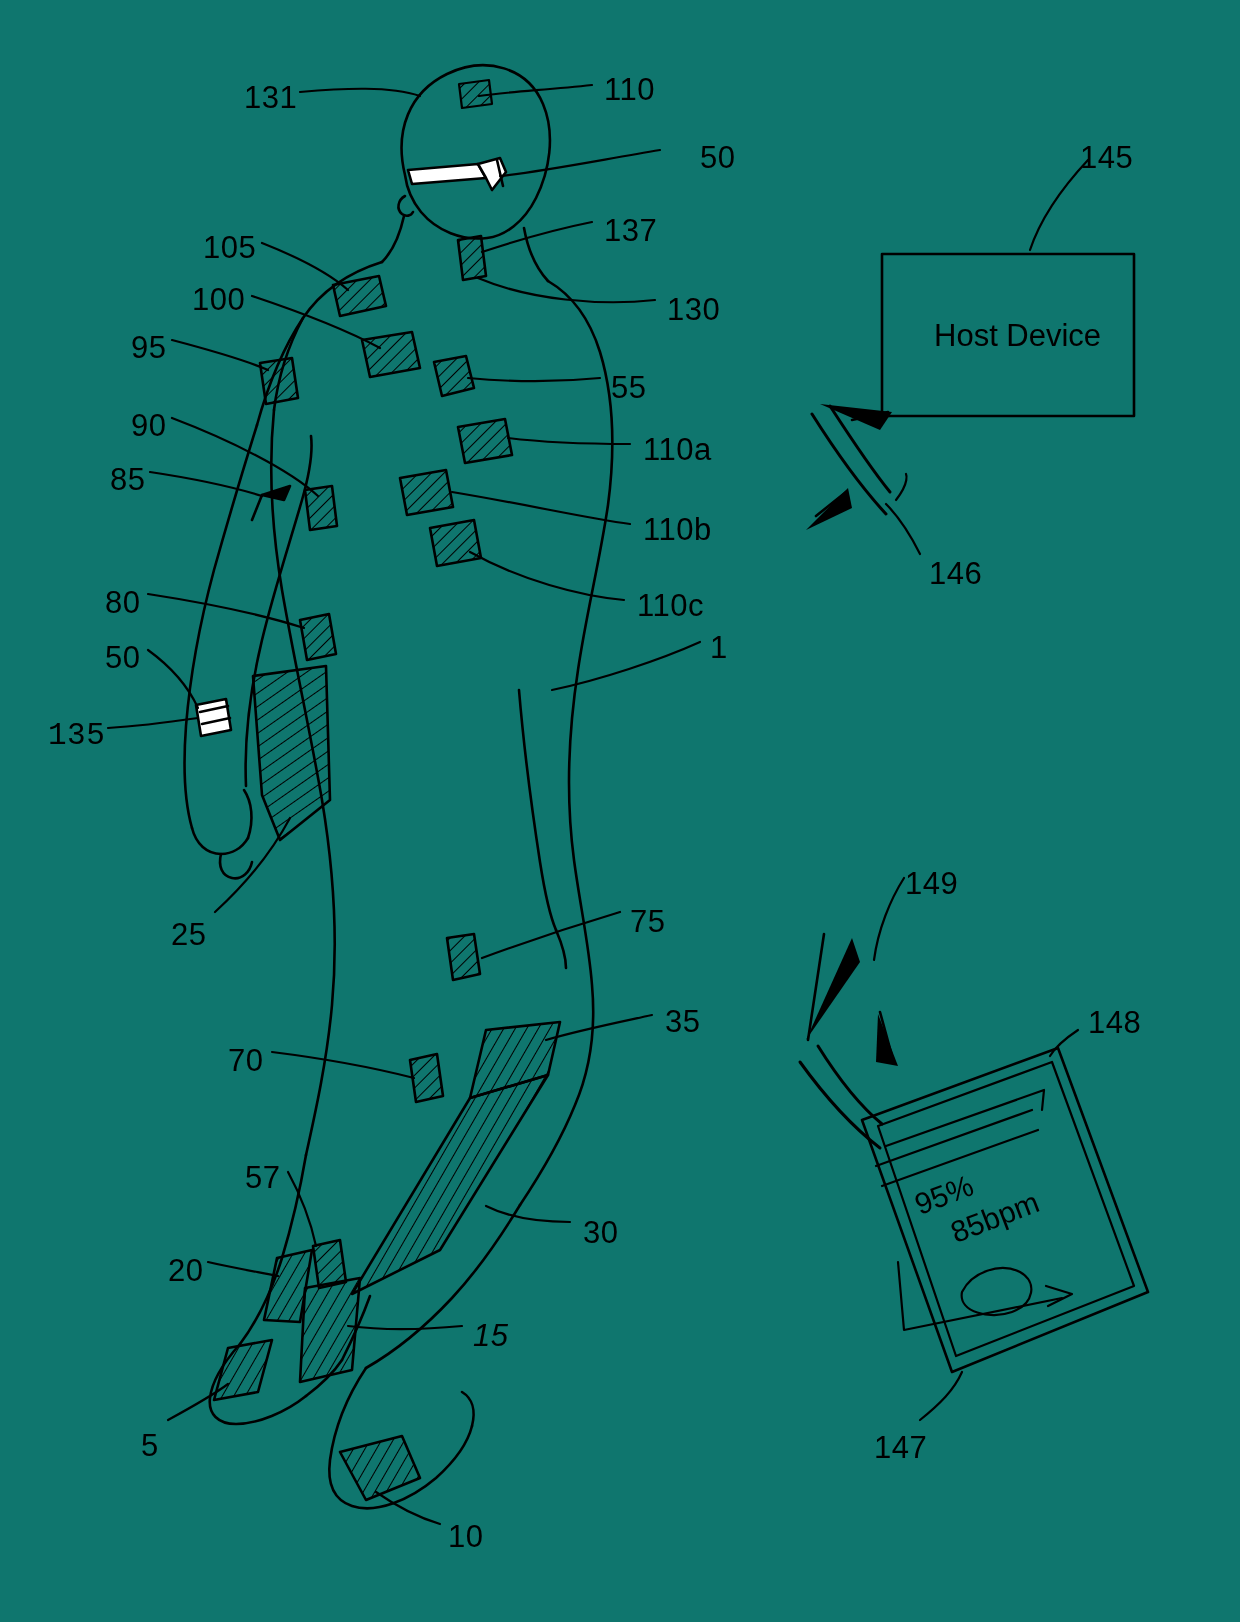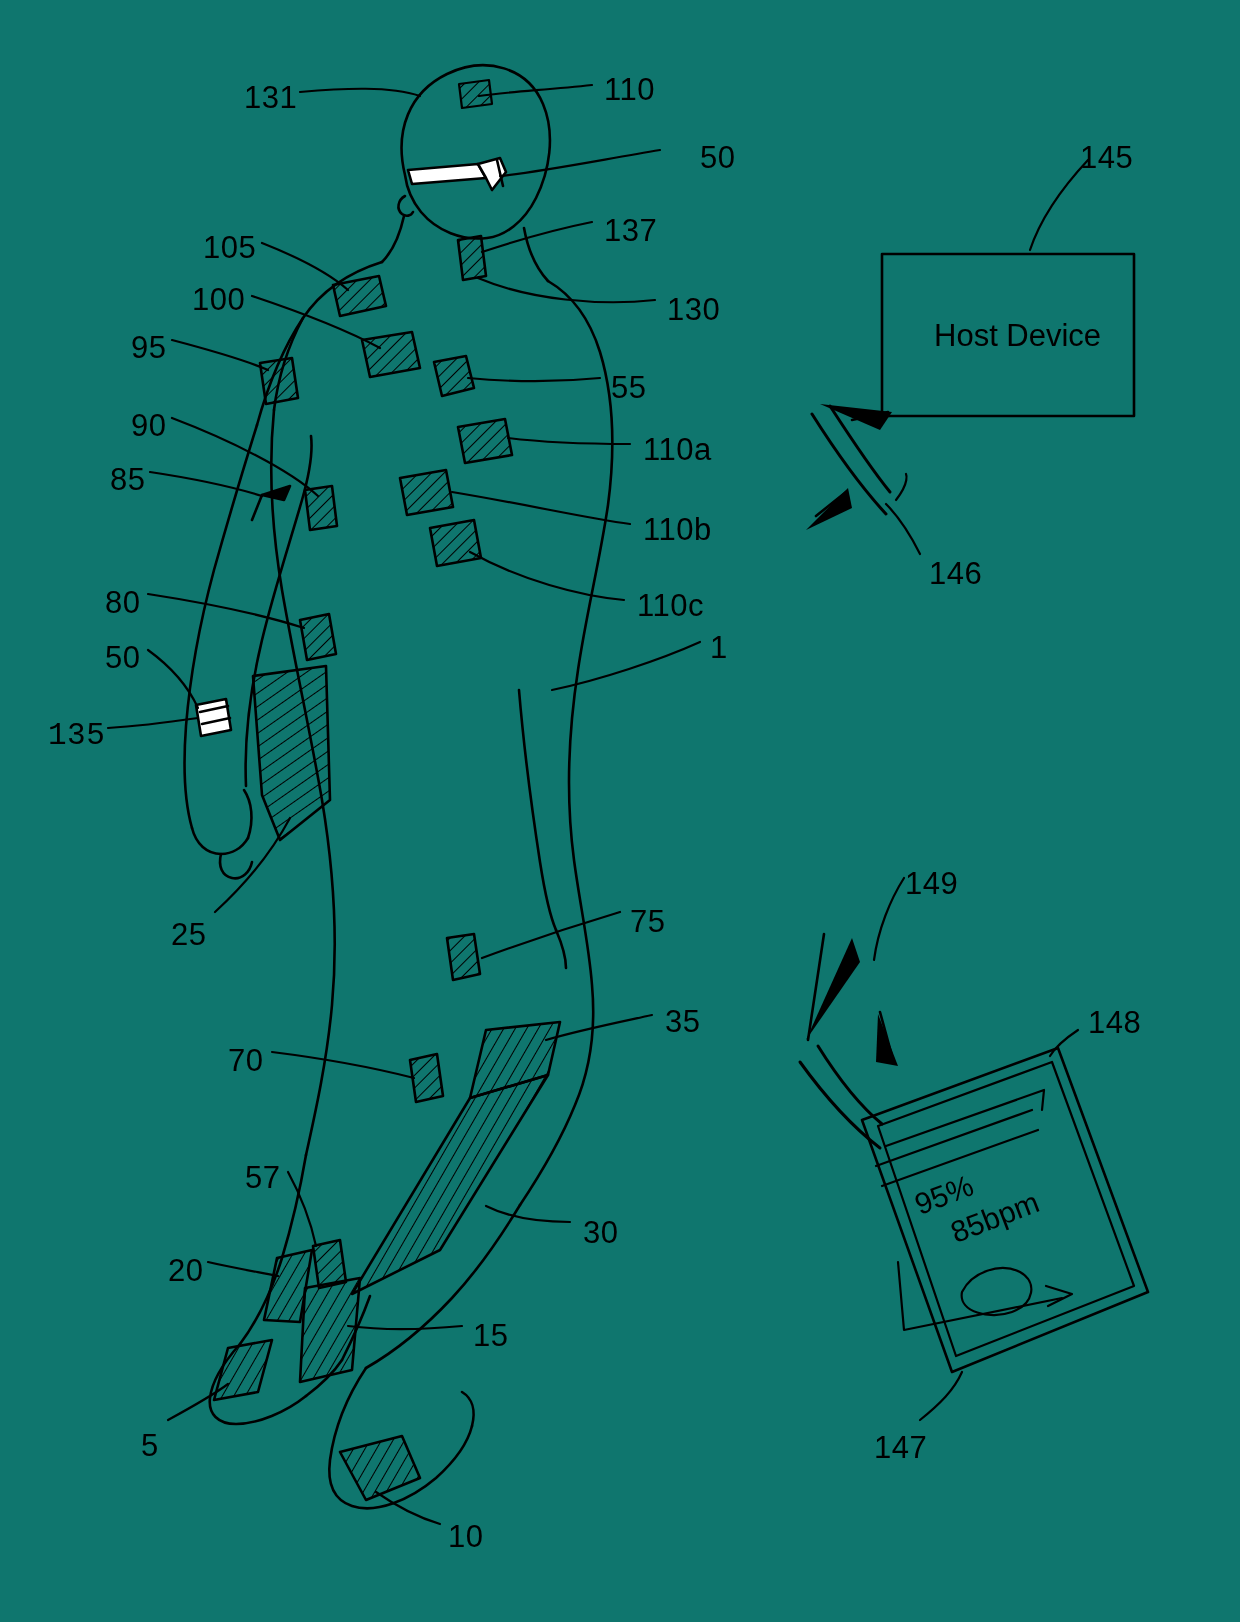--- a/index.html
+++ b/index.html
@@ -300,21 +300,21 @@
   <div class="ref-label" style="left:48px; top:718px;font-family:Liberation Mono, monospace;">135</div>
   <div class="ref-label" style="left:171px; top:917px;">25</div>
   <div class="ref-label" style="left:630px; top:904px;">75</div>
   <div class="ref-label" style="left:905px; top:866px;">149</div>
   <div class="ref-label" style="left:665px; top:1004px;">35</div>
   <div class="ref-label" style="left:1088px; top:1005px;">148</div>
   <div class="ref-label" style="left:228px; top:1043px;">70</div>
   <div class="ref-label" style="left:583px; top:1215px;">30</div>
   <div class="ref-label" style="left:245px; top:1160px;">57</div>
   <div class="ref-label" style="left:168px; top:1253px;">20</div>
-  <div class="ref-label" style="left:473px; top:1318px;">15</div>
+  <div class="ref-label" style="left:473px; top:1318px;font-style:italic;">15</div>
   <div class="ref-label" style="left:141px; top:1428px;">5</div>
   <div class="ref-label" style="left:874px; top:1430px;">147</div>
   <div class="ref-label" style="left:448px; top:1519px;">10</div>
 
   <div class="host-label" style="left:914px; top:318px;">Host Device</div>
 
   <div class="screen-text" style="left:910px; top:1190px; transform: rotate(-21deg); transform-origin: left top;">95%</div>
   <div class="screen-text" style="left:946px; top:1218px; transform: rotate(-21deg); transform-origin: left top;">85bpm</div>
 
 </div>

